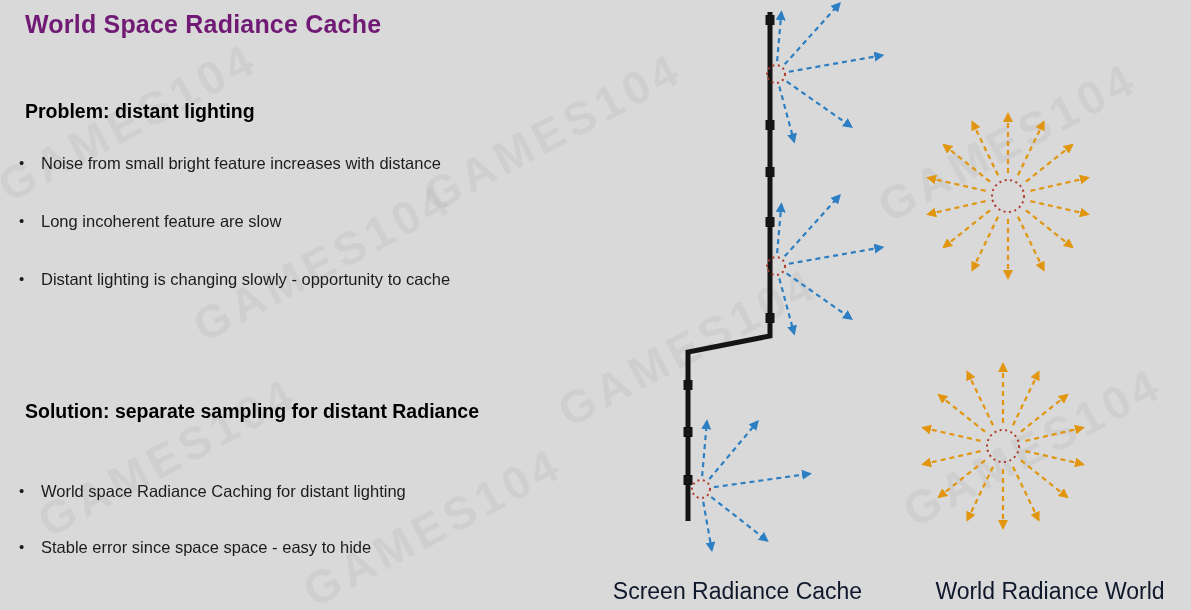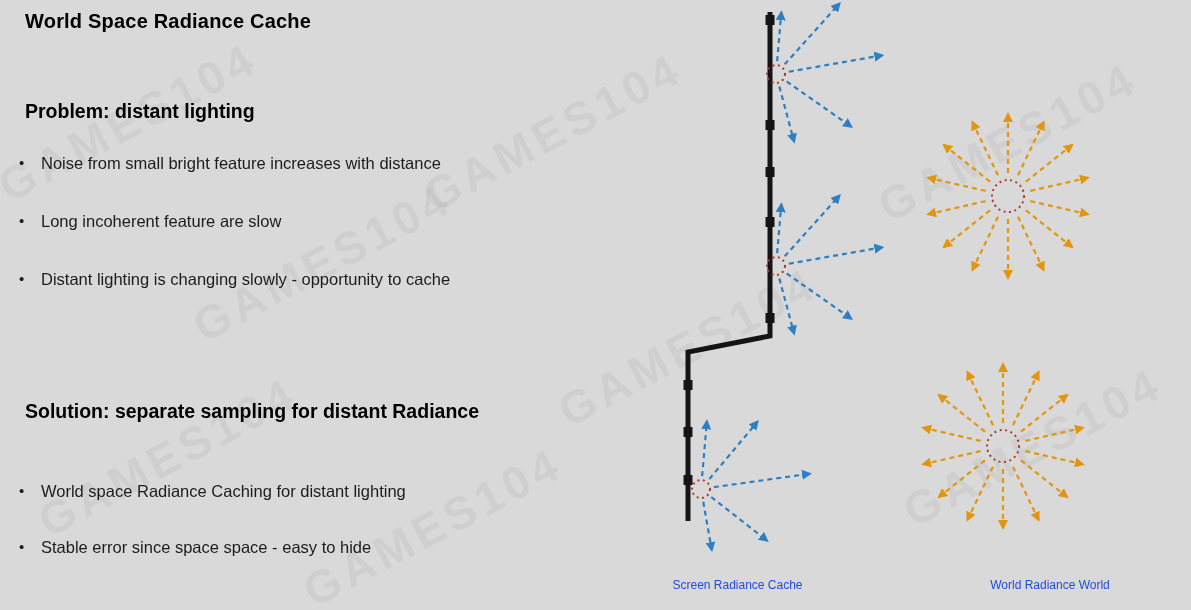--- a/index.html
+++ b/index.html
@@ -25,21 +25,21 @@
     z-index:0;
     pointer-events:none;
   }
   .w1{left:-15px;top:95px} .w2{left:180px;top:235px} .w3{left:410px;top:105px}
   .w4{left:25px;top:430px}  .w5{left:290px;top:500px} .w6{left:545px;top:320px}
   .w7{left:865px;top:115px} .w8{left:890px;top:420px}
 
   
   .title {
     position:absolute; left:25px; top:10px; z-index:2;
-    font-size:20px; font-weight:bold; color:#000000; letter-spacing:.2px;
+    font-size:25px; font-weight:bold; color:#701a75; letter-spacing:.2px;
   }
   .heading {
     position:absolute; left:25px; z-index:2;
     font-size:19.5px; font-weight:bold; color:#000000;
   }
   #problem-heading  { top:100px; }
   #solution-heading { top:400px; }
 
   ul.bullets {
     position:absolute; left:16px; z-index:2;
@@ -59,21 +59,21 @@
   ul.bullets li::before {
     content:"\2022";
     position:absolute; left:3px; top:0;
     font-size:15px; color:#1c1c1c;
   }
 
   
   svg.diagram { position:absolute; left:0; top:0; z-index:1; }
   .diagram-label {
     position:absolute; top:578px; z-index:2;
-    font-size:12px; color:#1d4ed8; text-align:center;
+    font-size:23px; color:#0f172a; text-align:center;
   }
   #label-screen { left:595px; width:285px; }
   #label-world  { left:925px; width:250px; }
 </style>
 </head>
 <body>
 
 <div class="wm w1">GAMES104</div>
 <div class="wm w2">GAMES104</div>
 <div class="wm w3">GAMES104</div>

